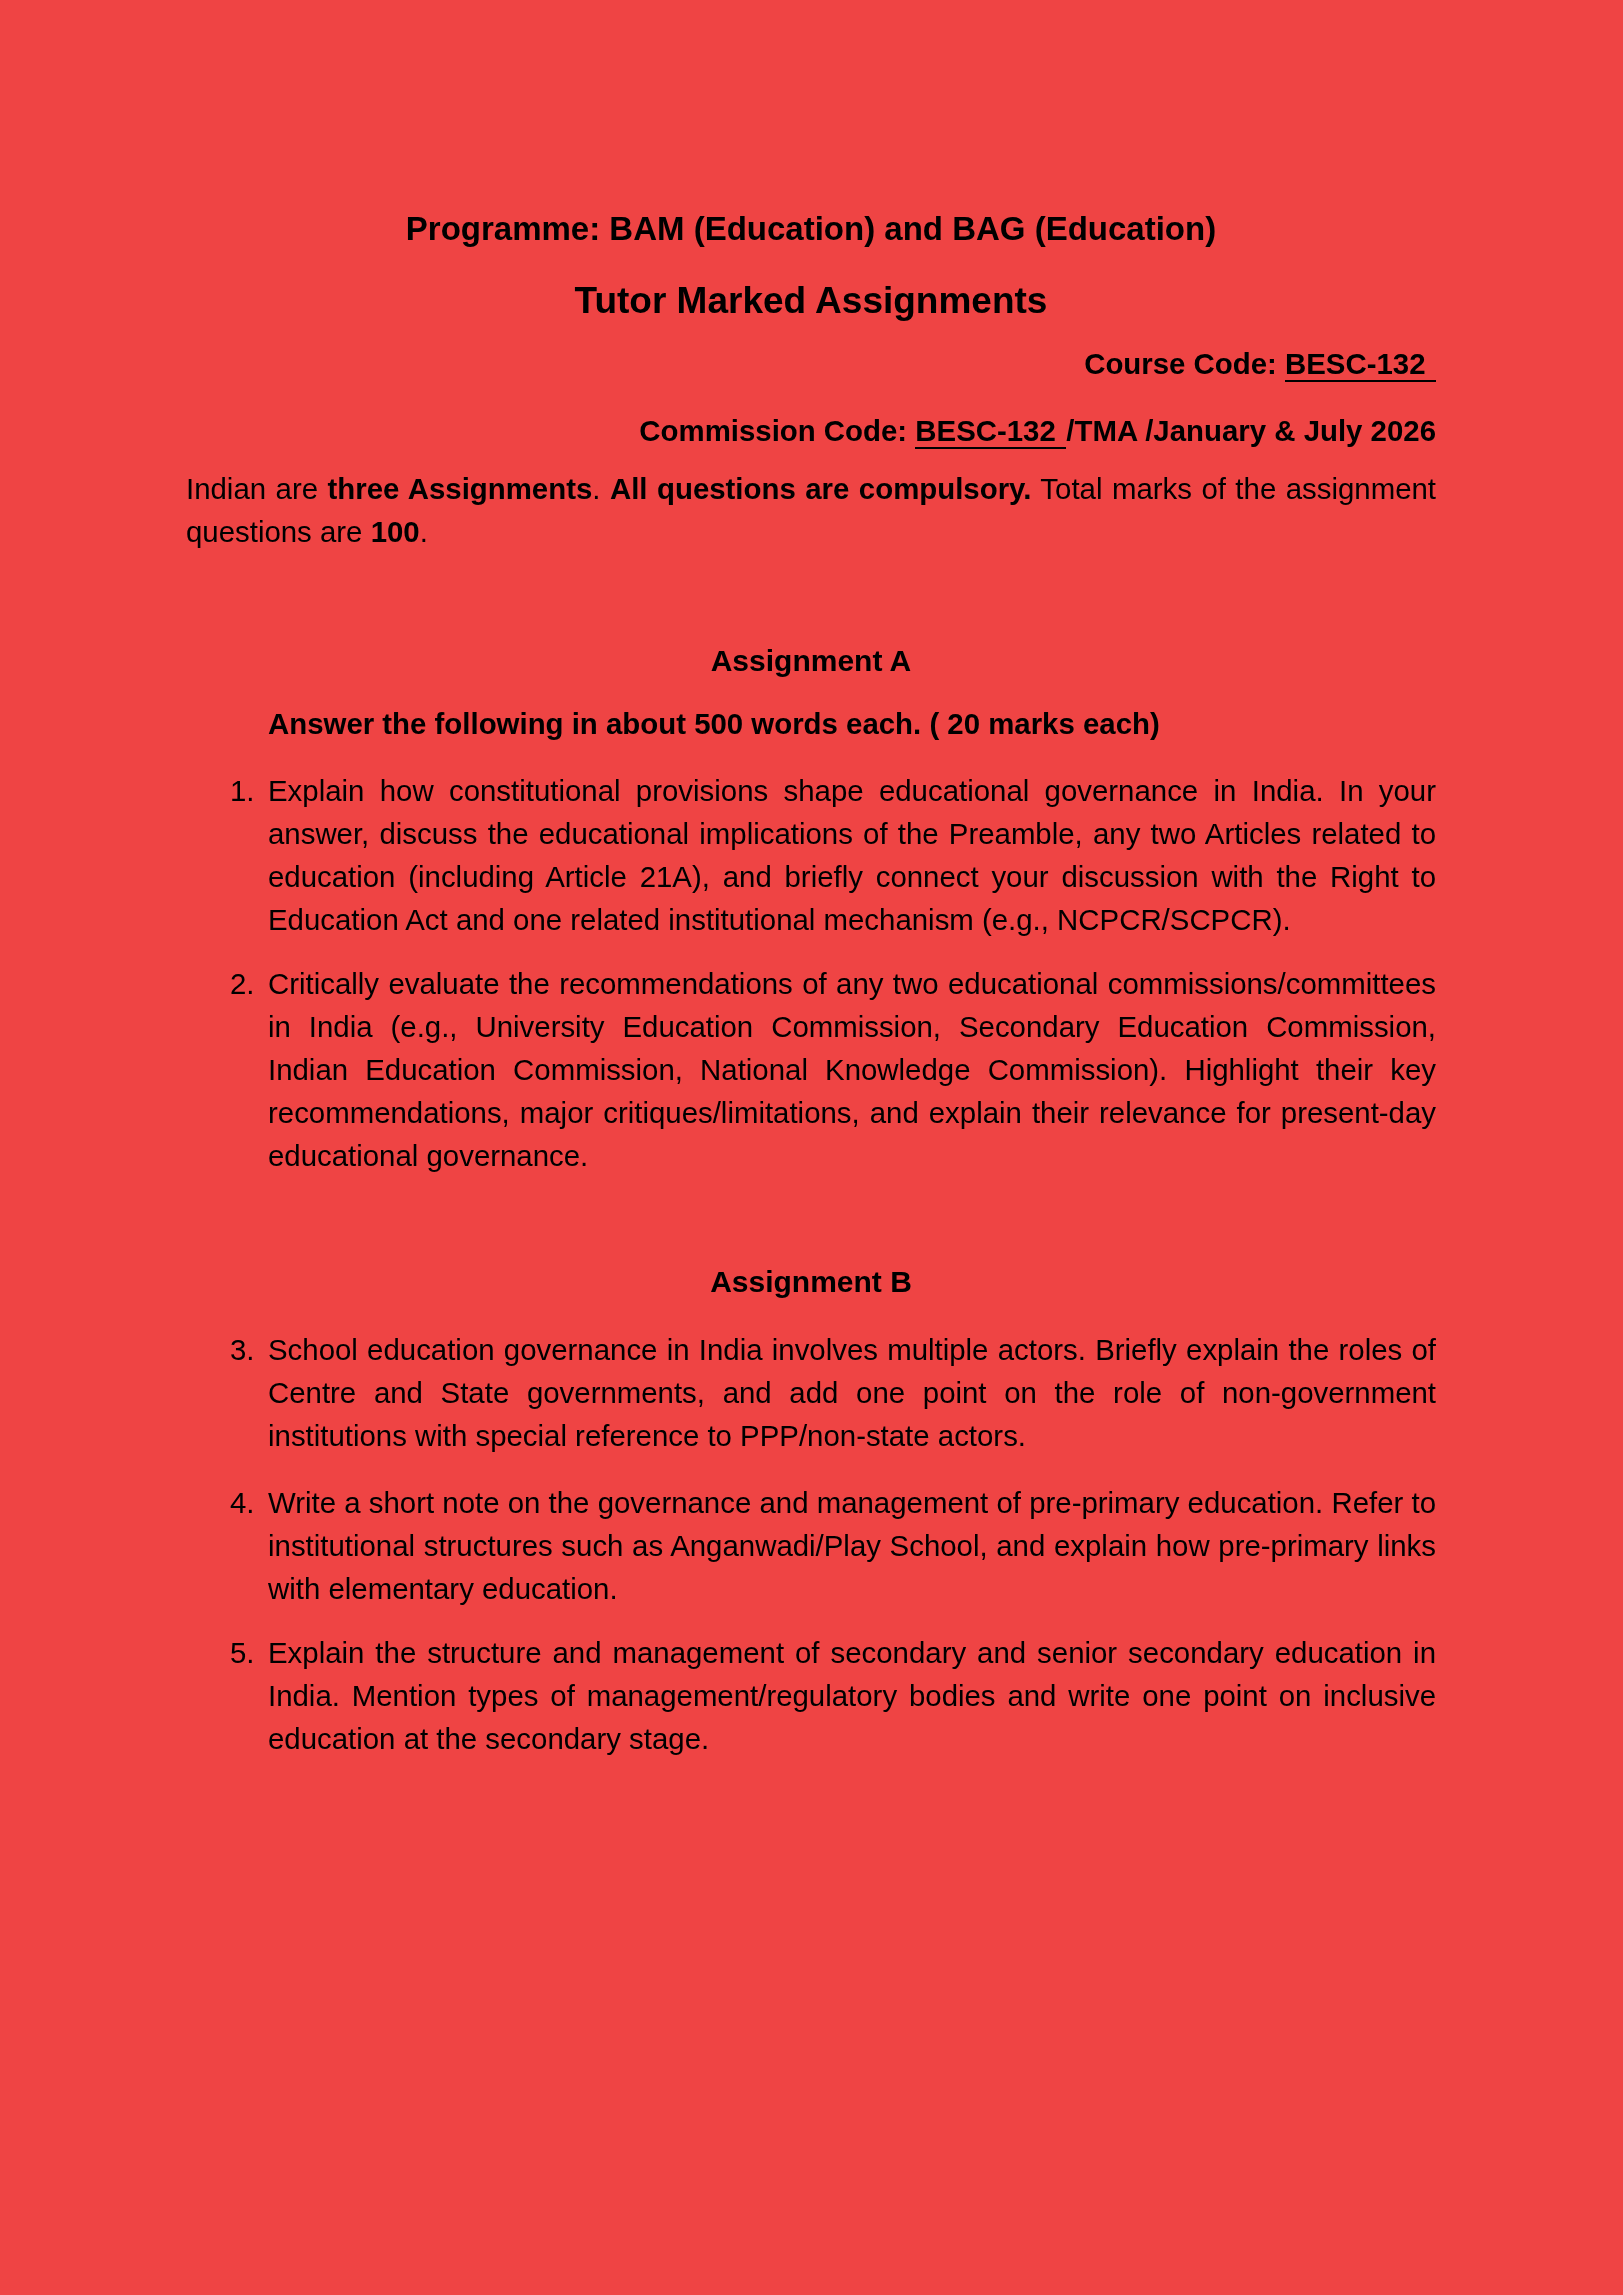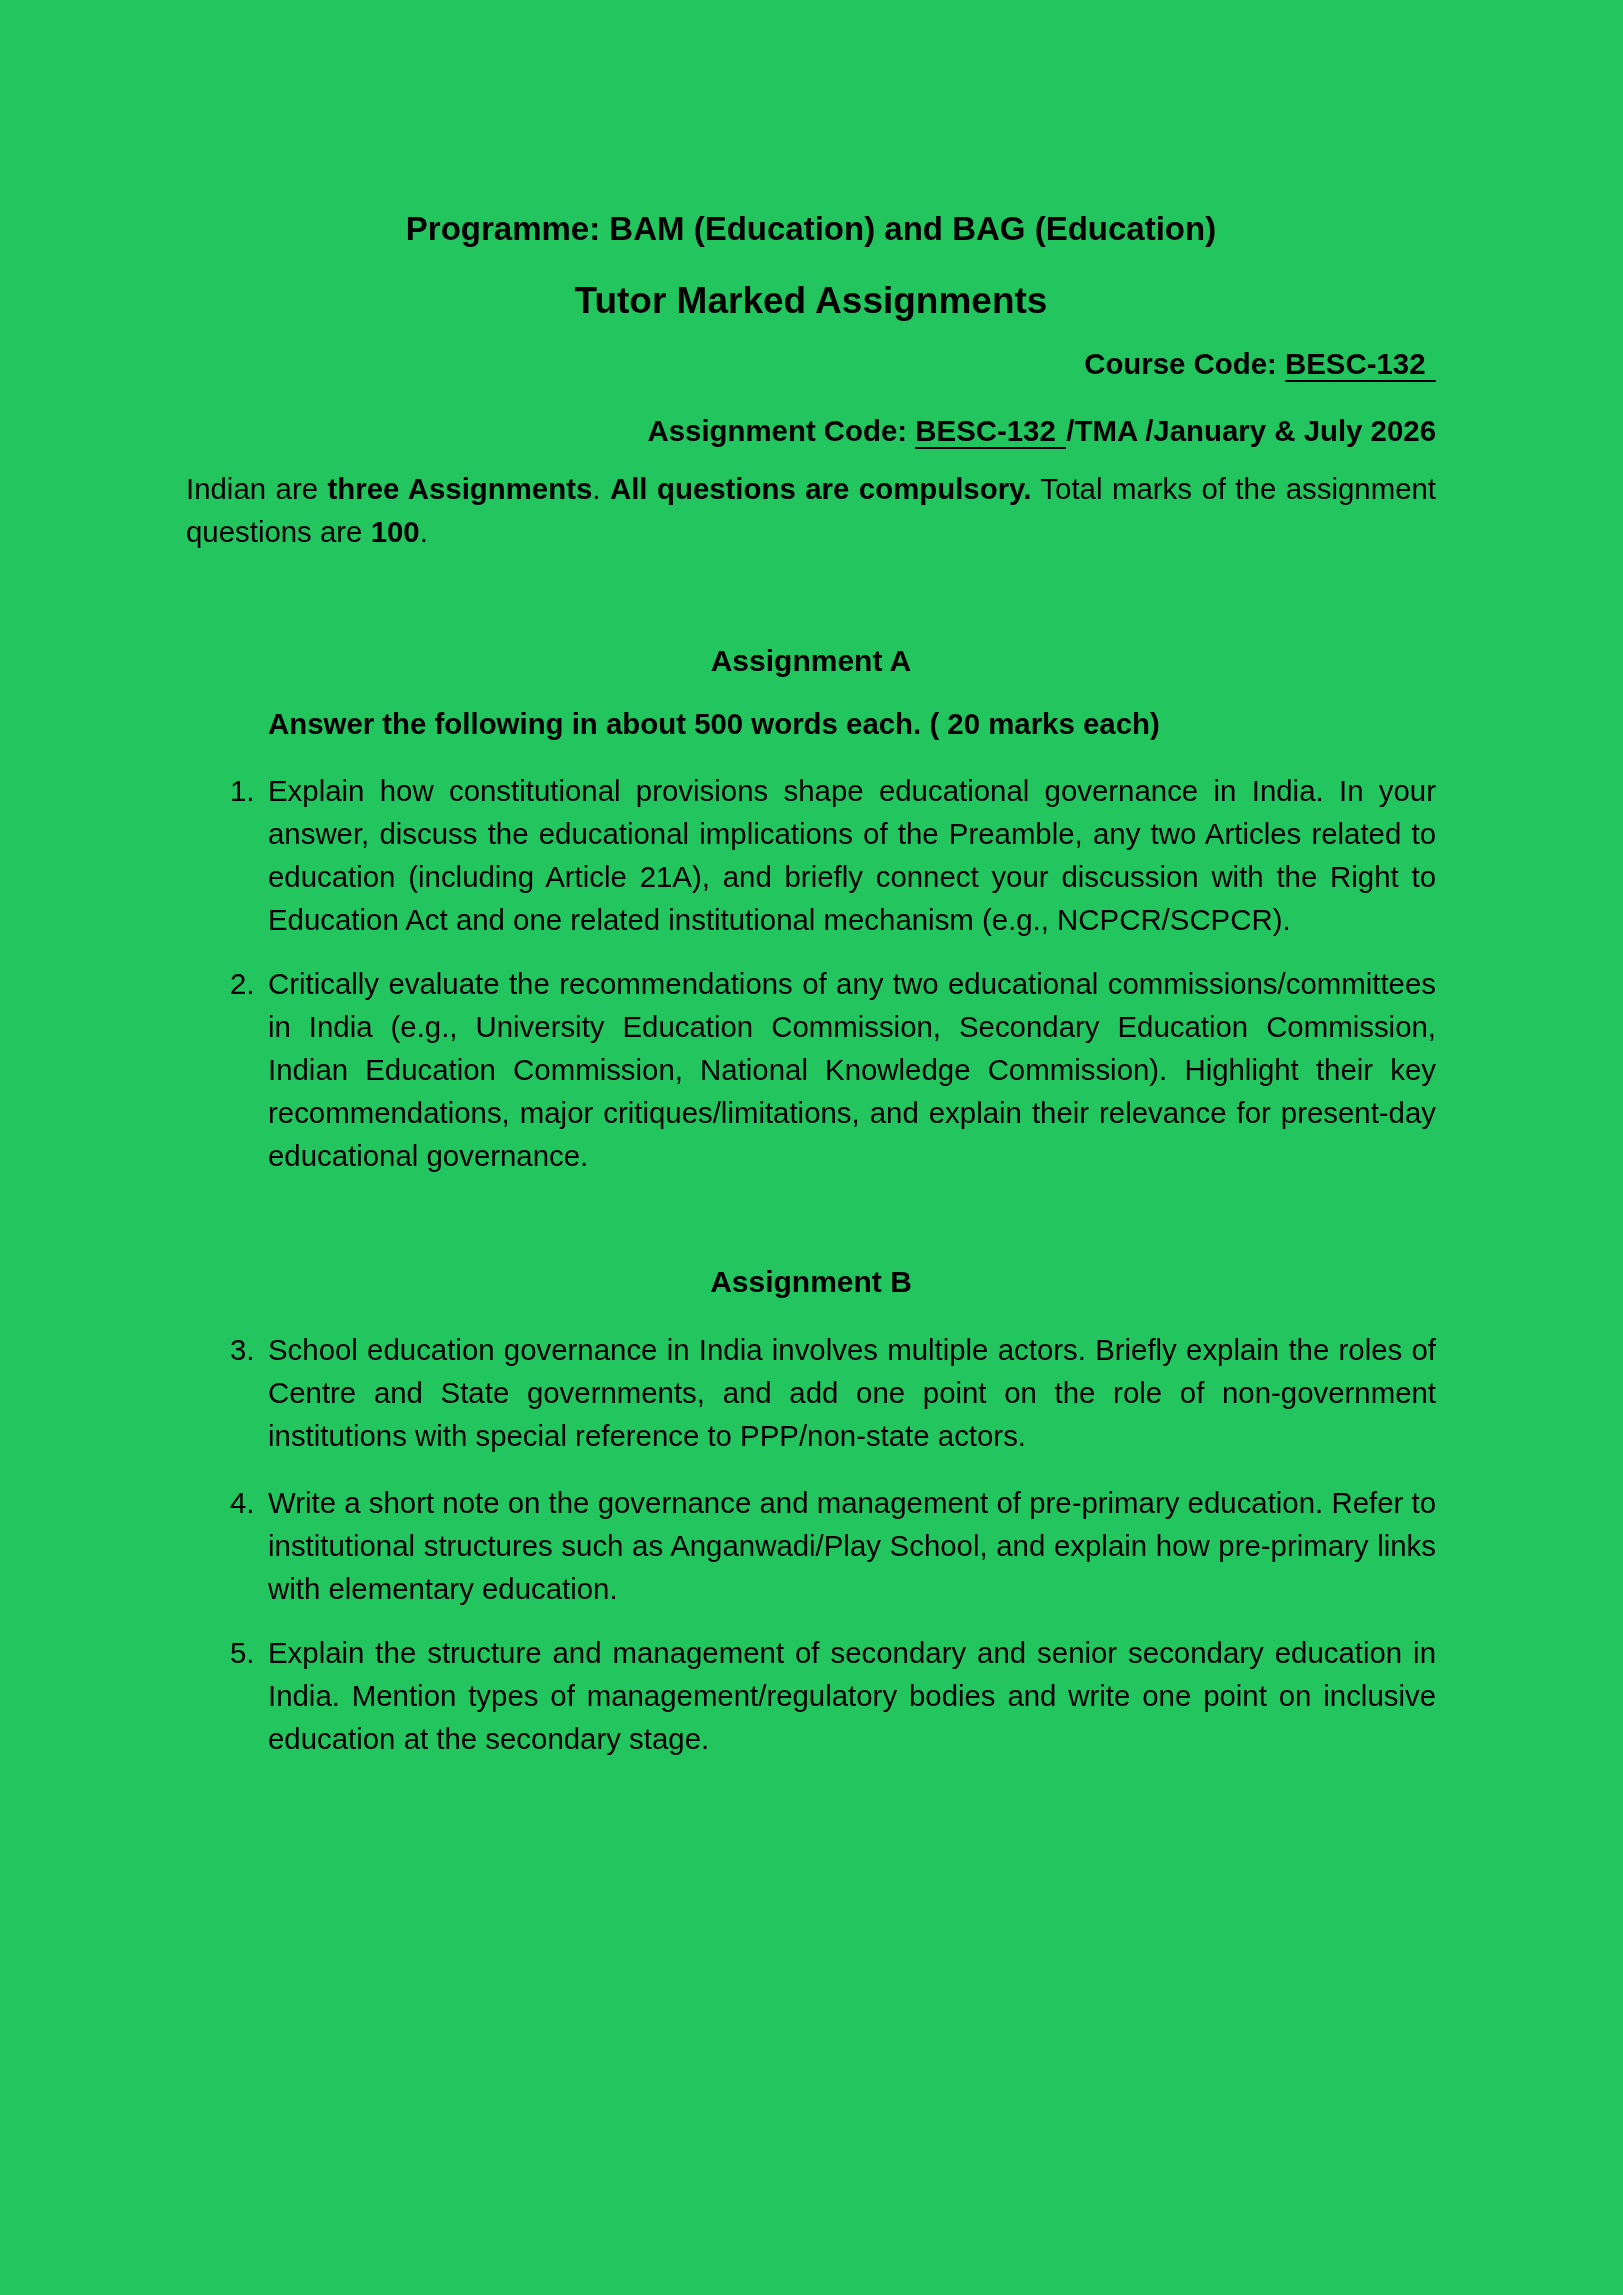--- a/index.html
+++ b/index.html
@@ -1,19 +1,19 @@
 <!DOCTYPE html>
 <html style="font-size:10.5px"><head>
 <meta charset="utf-8">
 <style>
   html, body { margin: 0; padding: 0; background: #ffffff; }
   .page {
     width: 1623px;
     height: 2295px;
-    background: #22c55e;
+    background: #ef4444;
     position: relative;
     overflow: hidden;
     font-family: "Liberation Sans", "DejaVu Sans", sans-serif;
     color: #000000;
   }
   .content {
     position: absolute;
     left: 186px;
     top: 0;
     width: 1250px;
@@ -99,21 +99,21 @@
 <div class="page">
   <div class="content">
 
     <div class="title1">Programme: BAM (Education) and BAG (Education)</div>
 
 
     <div class="title3">Tutor Marked Assignments</div>
 
     <div class="meta m1"><span>Course Code: </span><span class="u">BESC-132</span></div>
 
-    <div class="meta m2"><span>Assignment Code: </span><span class="u">BESC-132</span><span>/TMA /January &amp; July 2026</span></div>
+    <div class="meta m2"><span>Commission Code: </span><span class="u">BESC-132</span><span>/TMA /January &amp; July 2026</span></div>
 
 
     <div class="intro"><span>Indian are </span><b>three Assignments</b><span>. </span><b>All questions are compulsory.</b><span> Total marks of the assignment questions are </span><b>100</b><span>.</span></div>
 
     <div>
       <div class="section-heading sh-a">Assignment A</div>
       <div class="instruction">Answer the following in about 500 words each. ( 20 marks each)</div>
 
       <div class="q q-1">
         <div class="qnum">1.</div>

